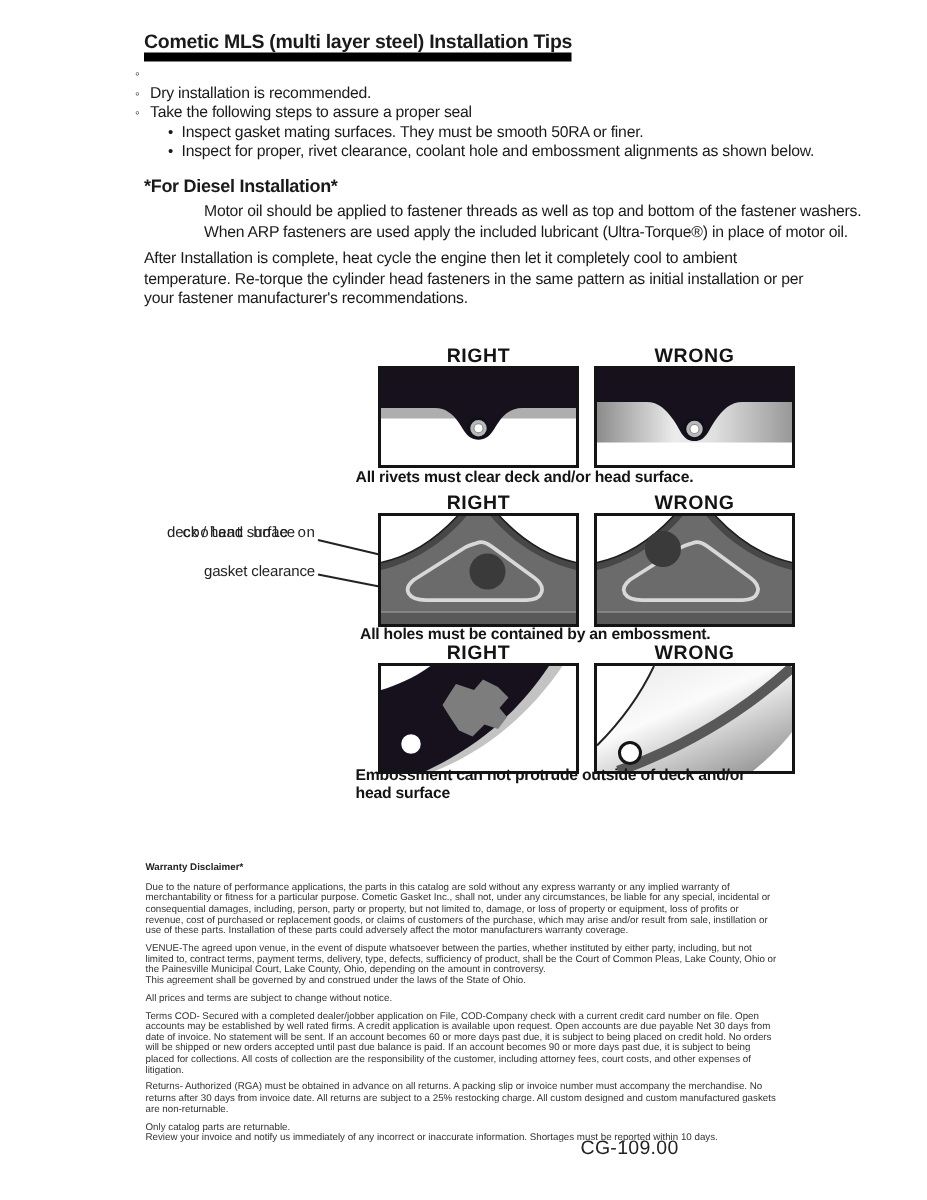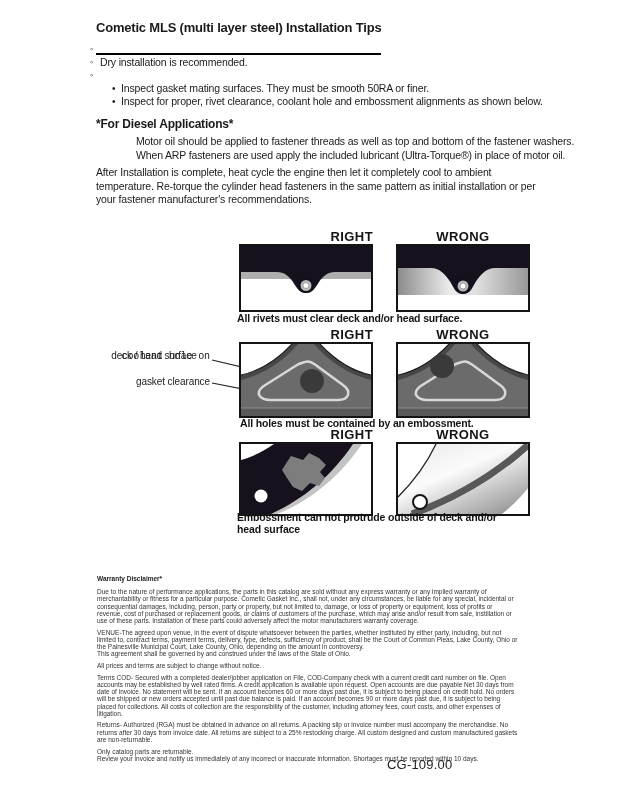--- a/index.html
+++ b/index.html
@@ -1,34 +1,34 @@
 <!DOCTYPE html>
 <html><head>
 <meta charset="utf-8">
 <style>
   html,body{margin:0;padding:0;background:#fff;}
   .page{position:relative;width:618px;height:800px;background:#ffffff;overflow:hidden;
         font-family:"Liberation Sans", sans-serif;color:#1a1a1a;}
   .abs{position:absolute;}
   
   .title{left:96px;top:20px;font-size:13px;font-weight:bold;letter-spacing:-0.2px;
-         border-bottom:2px solid #000000;padding-bottom:18px;}
+         border-bottom:6px solid #000000;padding-bottom:0;}
   
   .tips{left:90px;top:43px;width:460px;font-size:10.5px;letter-spacing:-0.15px;line-height:13px;}
   .tip{display:flex;}
   .tip .mk{width:10px;flex:0 0 10px;font-size:9px;line-height:13px;text-align:left;}
   .tip.sub{margin-left:22px;}
   .tip.sub .mk{width:9px;flex:0 0 9px;font-size:10px;}
   
   .dhead{left:96px;top:117px;font-size:12px;font-weight:bold;letter-spacing:-0.2px;}
   .para{left:96px;width:445px;font-size:10.5px;letter-spacing:-0.15px;line-height:13.5px;margin:0;}
   .p1{top:135px;margin-left:40px;} .p2{top:166px;} .p3{top:208px;}
   
   .dg-label{width:134px;text-align:center;font-size:13px;font-weight:600;letter-spacing:0.4px;color:#141414;}
-  .pl{left:239px;text-align:right;} .pr{left:396px;}
+  .pl{left:252px;} .pr{left:396px;}
   .r1l{top:229px;} .r2l{top:327px;} .r3l{top:427px;}
   .panel{width:130px;height:64px;border:2px solid #141414;background:#fff;line-height:0;}
   .panel svg{display:block;}
   .panel.h72{height:72px;} .panel.h70{height:70px;}
   .r1p{top:244px;} .r2p{top:342px;} .r3p{top:442px;}
   .caption{font-size:10.5px;font-weight:bold;letter-spacing:-0.15px;line-height:12px;color:#141414;}
   .cap1{left:237px;top:312px;} .cap2{left:240px;top:417px;} .cap3{left:237px;top:511px;width:262px;}
   
   .callout{left:98px;width:112px;text-align:right;font-size:10px;letter-spacing:-0.1px;line-height:10px;color:#222;}
   .co1{top:352px;font-family:Liberation Mono, monospace;} .co2{top:351px;text-align:center;} .co3{top:377px;}
@@ -51,32 +51,33 @@
   <div class="abs tips">
     <div class="tip">
       <span class="mk">◦</span>
     </div>
     <div class="tip">
       <span class="mk">◦</span>
       <span>Dry installation is recommended.</span>
     </div>
     <div class="tip">
       <span class="mk">◦</span>
+      <span>Take the following steps to assure a proper seal</span>
     </div>
     <div class="tip sub">
       <span class="mk">•</span>
       <span>Inspect gasket mating surfaces.  They must be smooth 50RA or finer.</span>
     </div>
     <div class="tip sub">
       <span class="mk">•</span>
       <span>Inspect for proper, rivet clearance, coolant hole and embossment alignments as shown below.</span>
     </div>
   </div>
 
-  <div class="abs dhead">*For Diesel Applications*</div>
+  <div class="abs dhead">*For Diesel Installation*</div>
   <p class="abs para p1">Motor oil should be applied to fastener threads as well as top and bottom of the fastener washers. When ARP fasteners are used apply the included lubricant (Ultra-Torque®) in place of motor oil.</p>
   <p class="abs para p2">After Installation is complete, heat cycle the engine then let it completely cool to ambient temperature. Re-torque the cylinder head fasteners in the same pattern as initial installation or per your fastener manufacturer's recommendations.</p>
 
   <div class="abs dg-label pl r1l">RIGHT</div>
   <div class="abs dg-label pr r1l">WRONG</div>
 
   <div class="abs panel pl r1p">
     <svg viewBox="0 0 130 64" width="130" height="64">
       <rect width="130" height="64" fill="#ffffff"></rect>
       <rect y="26" width="130" height="7" fill="#aeaeae"></rect>

